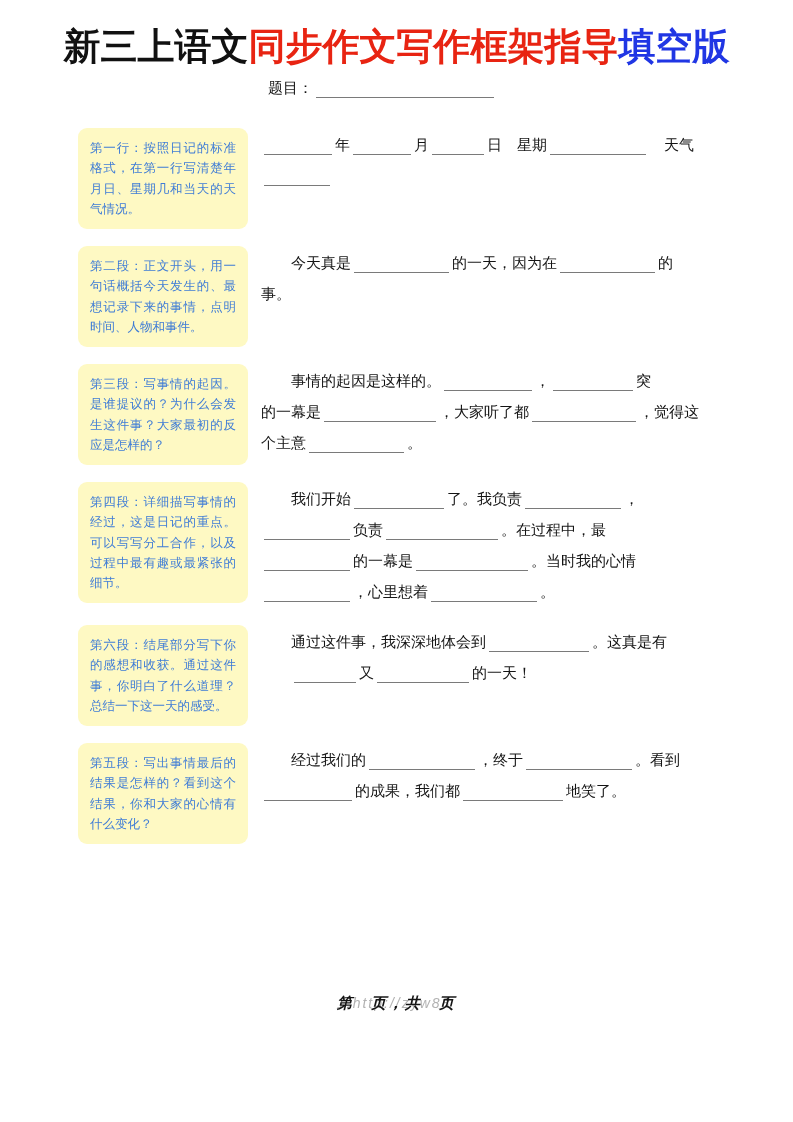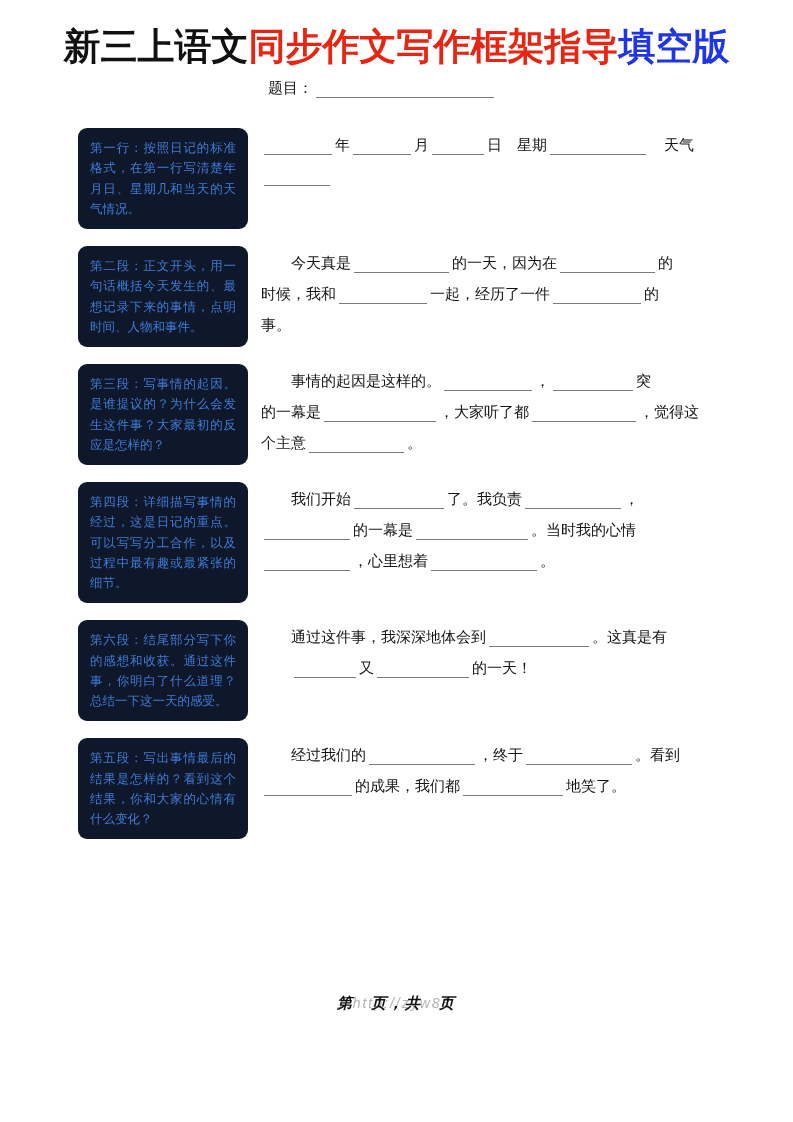--- a/index.html
+++ b/index.html
@@ -13,21 +13,21 @@
     font-family:"Liberation Sans","DejaVu Sans",sans-serif;white-space:nowrap;
   }
   .t-black{color:#111111;}
   .t-red{color:#e82412;}
   .t-blue{color:#2036e4;}
   .subtitle{text-align:center;font-size:20px;font-weight:700;margin:10px 0 36px;}
   .topic-row{margin:0 16px 30px 268px;font-size:15px;font-family:Liberation Serif, serif;}
   .topic-blank{width:178px;}
   .sec-row{display:flex;align-items:flex-start;margin:0 55px 17px 78px;}
   .hint-box{
-    flex:0 0 146px;background:#0f172a;border-radius:9px;padding:10px 12px;
+    flex:0 0 146px;background:#fef9c3;border-radius:9px;padding:10px 12px;
     color:#3f7cd6;font-size:12.5px;line-height:1.62;text-align:justify;
   }
   .sec-body{flex:1;padding:2px 0 0 13px;max-width:422px;font-size:15px;}
   .line{line-height:31px;min-height:31px;white-space:nowrap;}
   .blank{
     display:inline-block;height:19px;border-bottom:1px solid #7a7a7a;
     vertical-align:-5px;margin:0 3px;
   }
   .footer{position:absolute;left:0;right:0;bottom:28px;text-align:center;font-size:15px;height:22px;font-style:italic;}
   .watermark{
@@ -56,36 +56,36 @@
         <div class="hint-box">第一行：按照日记的标准格式，在第一行写清楚年月日、星期几和当天的天气情况。</div>
         <div class="sec-body">
           <div class="line"><span class="blank" style="width: 68px;"></span><span class="txt">年</span><span class="blank" style="width: 58px;"></span><span class="txt">月</span><span class="blank" style="width: 52px;"></span><span class="txt">日</span><span class="txt">　星期</span><span class="blank" style="width: 96px;"></span><span class="txt">　天气</span></div>
           <div class="line"><span class="blank" style="width: 66px;"></span></div>
         </div>
       </div>
       <div class="sec-row">
         <div class="hint-box">第二段：正文开头，用一句话概括今天发生的、最想记录下来的事情，点明时间、人物和事件。</div>
         <div class="sec-body">
           <div class="line"><span class="txt">　　今天真是</span><span class="blank" style="width: 95px;"></span><span class="txt">的一天，因为在</span><span class="blank" style="width: 95px;"></span><span class="txt">的</span></div>
-          <div class="line"><span class="txt">时候，我和</span><span class="blank" style="width: 88px;"></span><span class="txt">一起，经历了一件</span><span class="blank" style="width: 88px;"></span><span class="txt">的</span></div>
           <div class="line"><span class="txt">事。</span></div>
         </div>
       </div>
       <div class="sec-row">
         <div class="hint-box">第三段：写事情的起因。是谁提议的？为什么会发生这件事？大家最初的反应是怎样的？</div>
         <div class="sec-body">
           <div class="line"><span class="txt">　　事情的起因是这样的。</span><span class="blank" style="width: 88px;"></span><span class="txt">，</span><span class="blank" style="width: 80px;"></span><span class="txt">突</span></div>
           <div class="line"><span class="txt">的一幕是</span><span class="blank" style="width: 112px;"></span><span class="txt">，大家听了都</span><span class="blank" style="width: 104px;"></span><span class="txt">，觉得这</span></div>
           <div class="line"><span class="txt">个主意</span><span class="blank" style="width: 95px;"></span><span class="txt">。</span></div>
         </div>
       </div>
       <div class="sec-row">
         <div class="hint-box">第四段：详细描写事情的经过，这是日记的重点。可以写写分工合作，以及过程中最有趣或最紧张的细节。</div>
         <div class="sec-body">
           <div class="line"><span class="txt">　　我们开始</span><span class="blank" style="width: 90px;"></span><span class="txt">了。我负责</span><span class="blank" style="width: 96px;"></span><span class="txt">，</span></div>
+          <div class="line"><span class="blank" style="width: 86px;"></span><span class="txt">负责</span><span class="blank" style="width: 112px;"></span><span class="txt">。在过程中，最</span></div>
           <div class="line"><span class="blank" style="width: 86px;"></span><span class="txt">的一幕是</span><span class="blank" style="width: 112px;"></span><span class="txt">。当时我的心情</span></div>
           <div class="line"><span class="blank" style="width: 86px;"></span><span class="txt">，心里想着</span><span class="blank" style="width: 106px;"></span><span class="txt">。</span></div>
         </div>
       </div>
       <div class="sec-row">
         <div class="hint-box">第六段：结尾部分写下你的感想和收获。通过这件事，你明白了什么道理？总结一下这一天的感受。</div>
         <div class="sec-body">
           <div class="line"><span class="txt">　　通过这件事，我深深地体会到</span><span class="blank" style="width: 100px;"></span><span class="txt">。这真是有</span></div>
           <div class="line"><span class="txt">　　</span><span class="blank" style="width: 62px;"></span><span class="txt">又</span><span class="blank" style="width: 92px;"></span><span class="txt">的一天！</span></div>
         </div>

